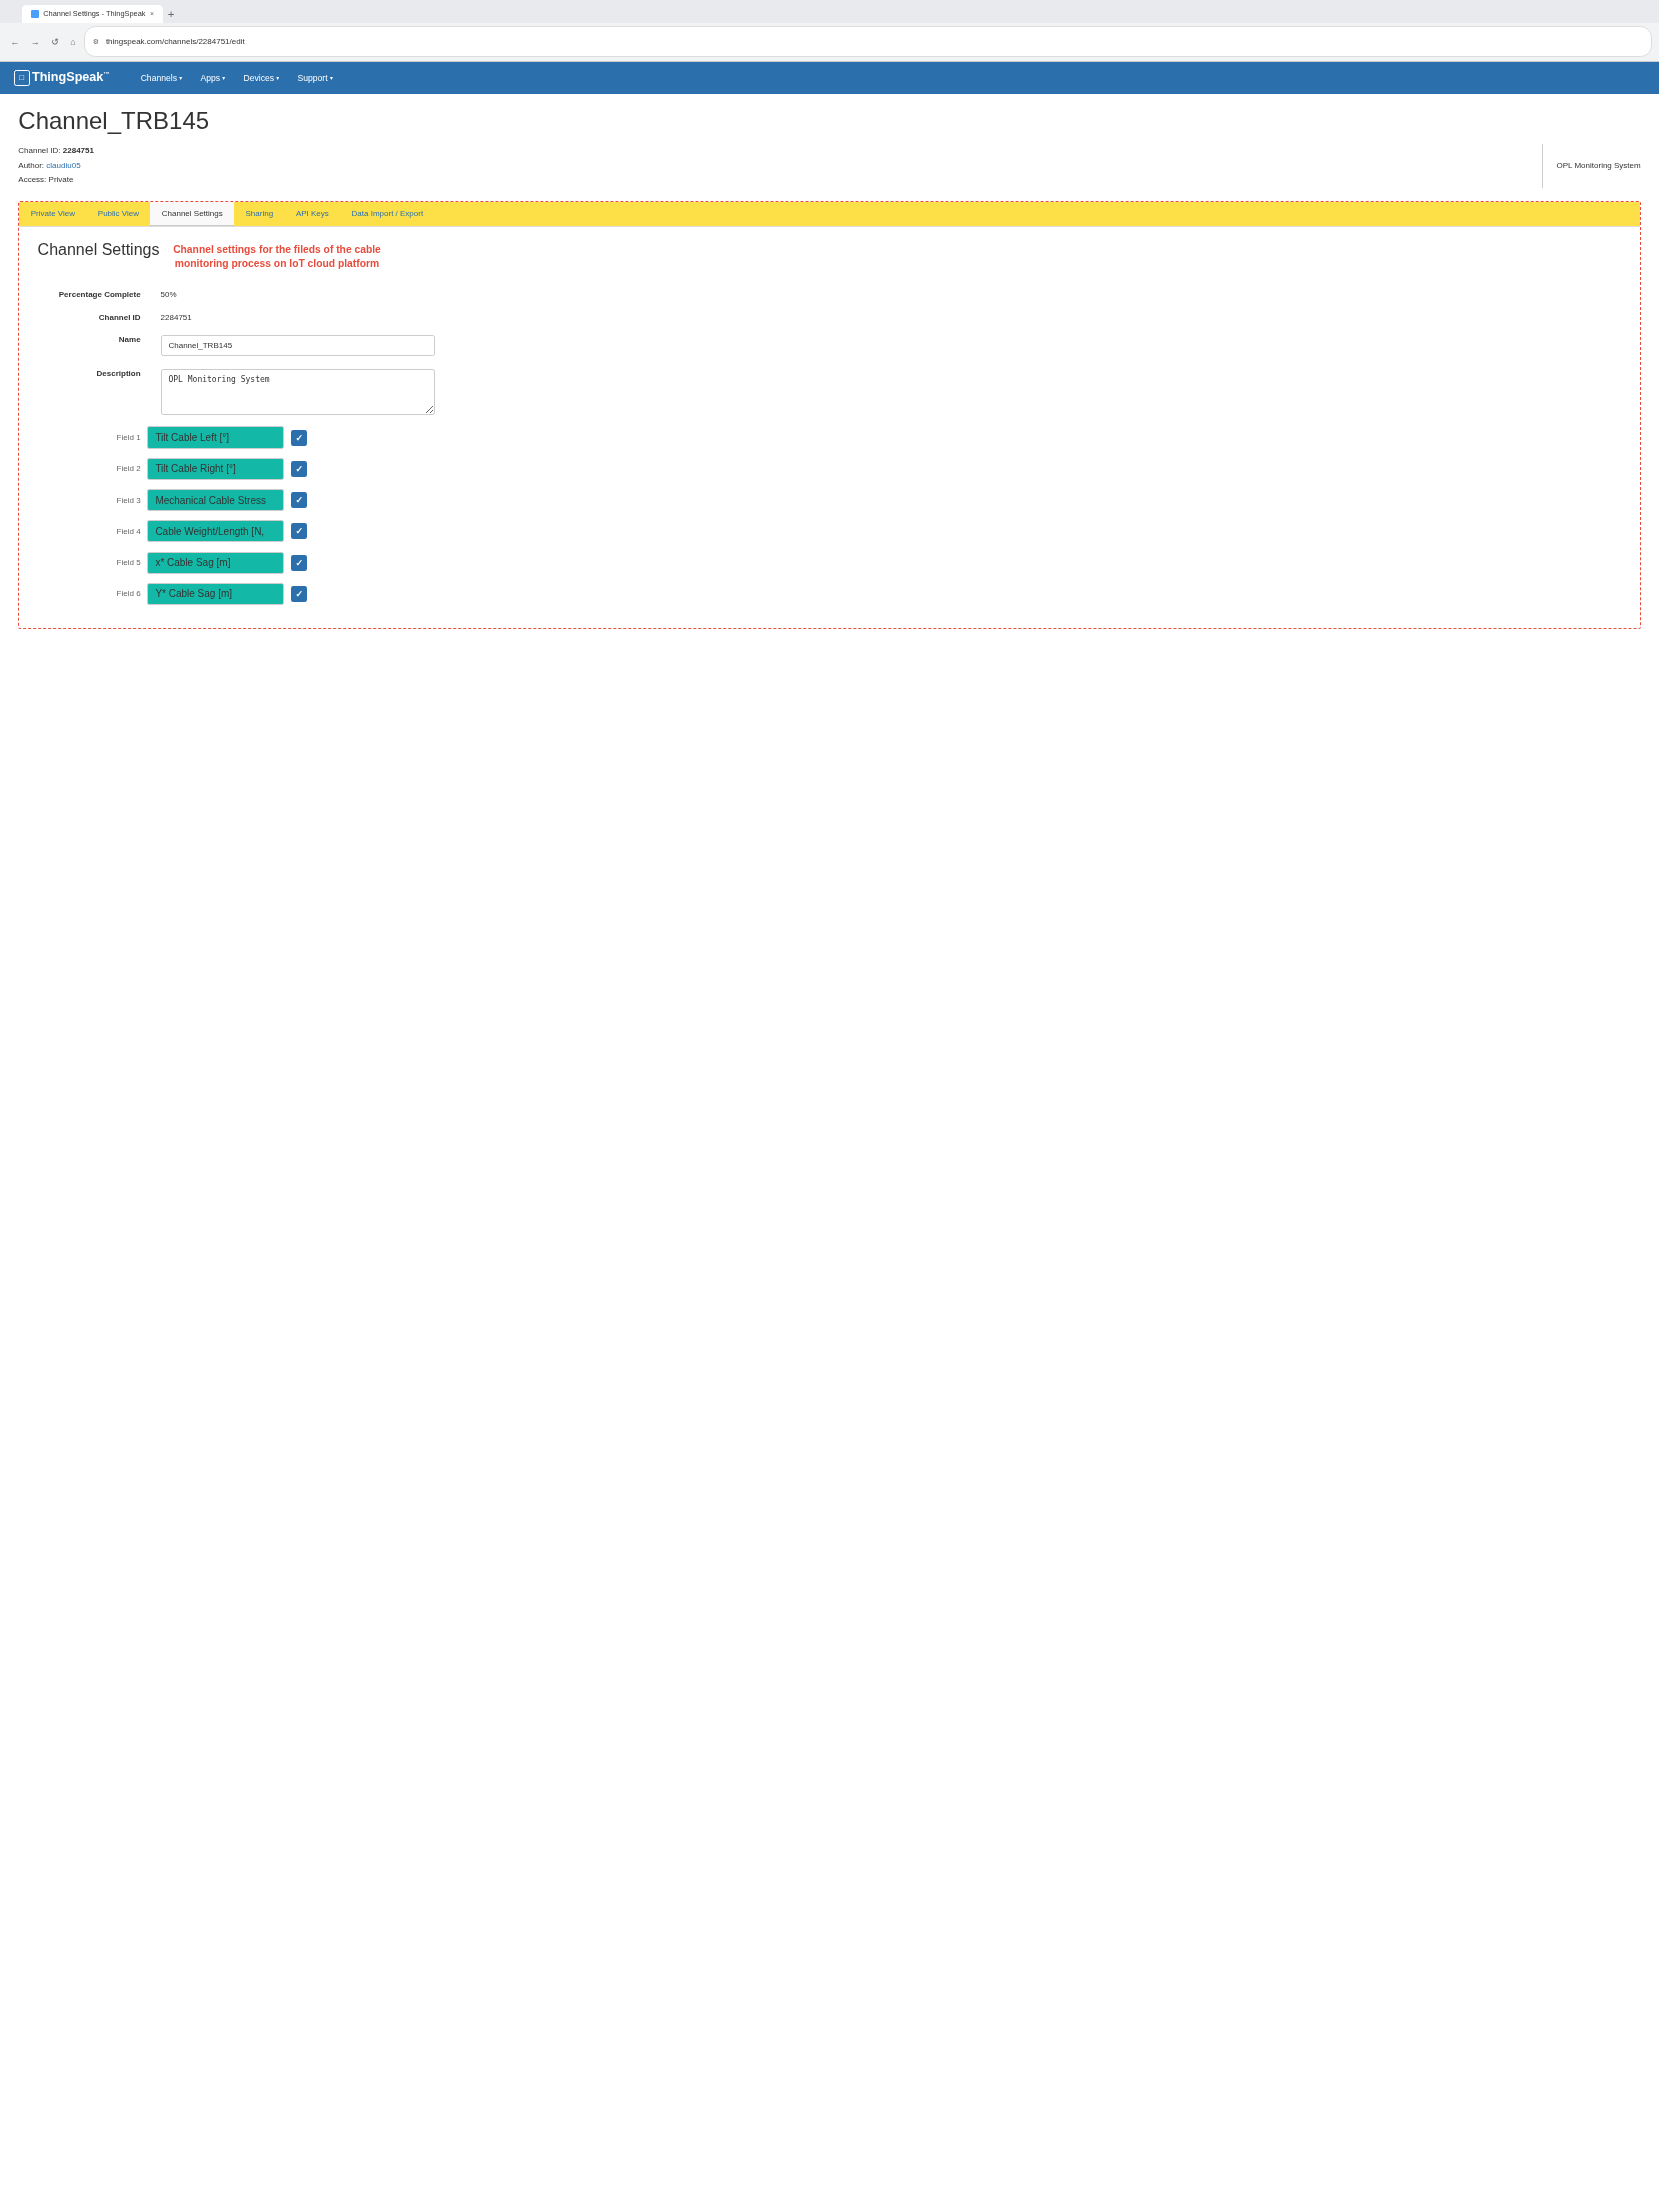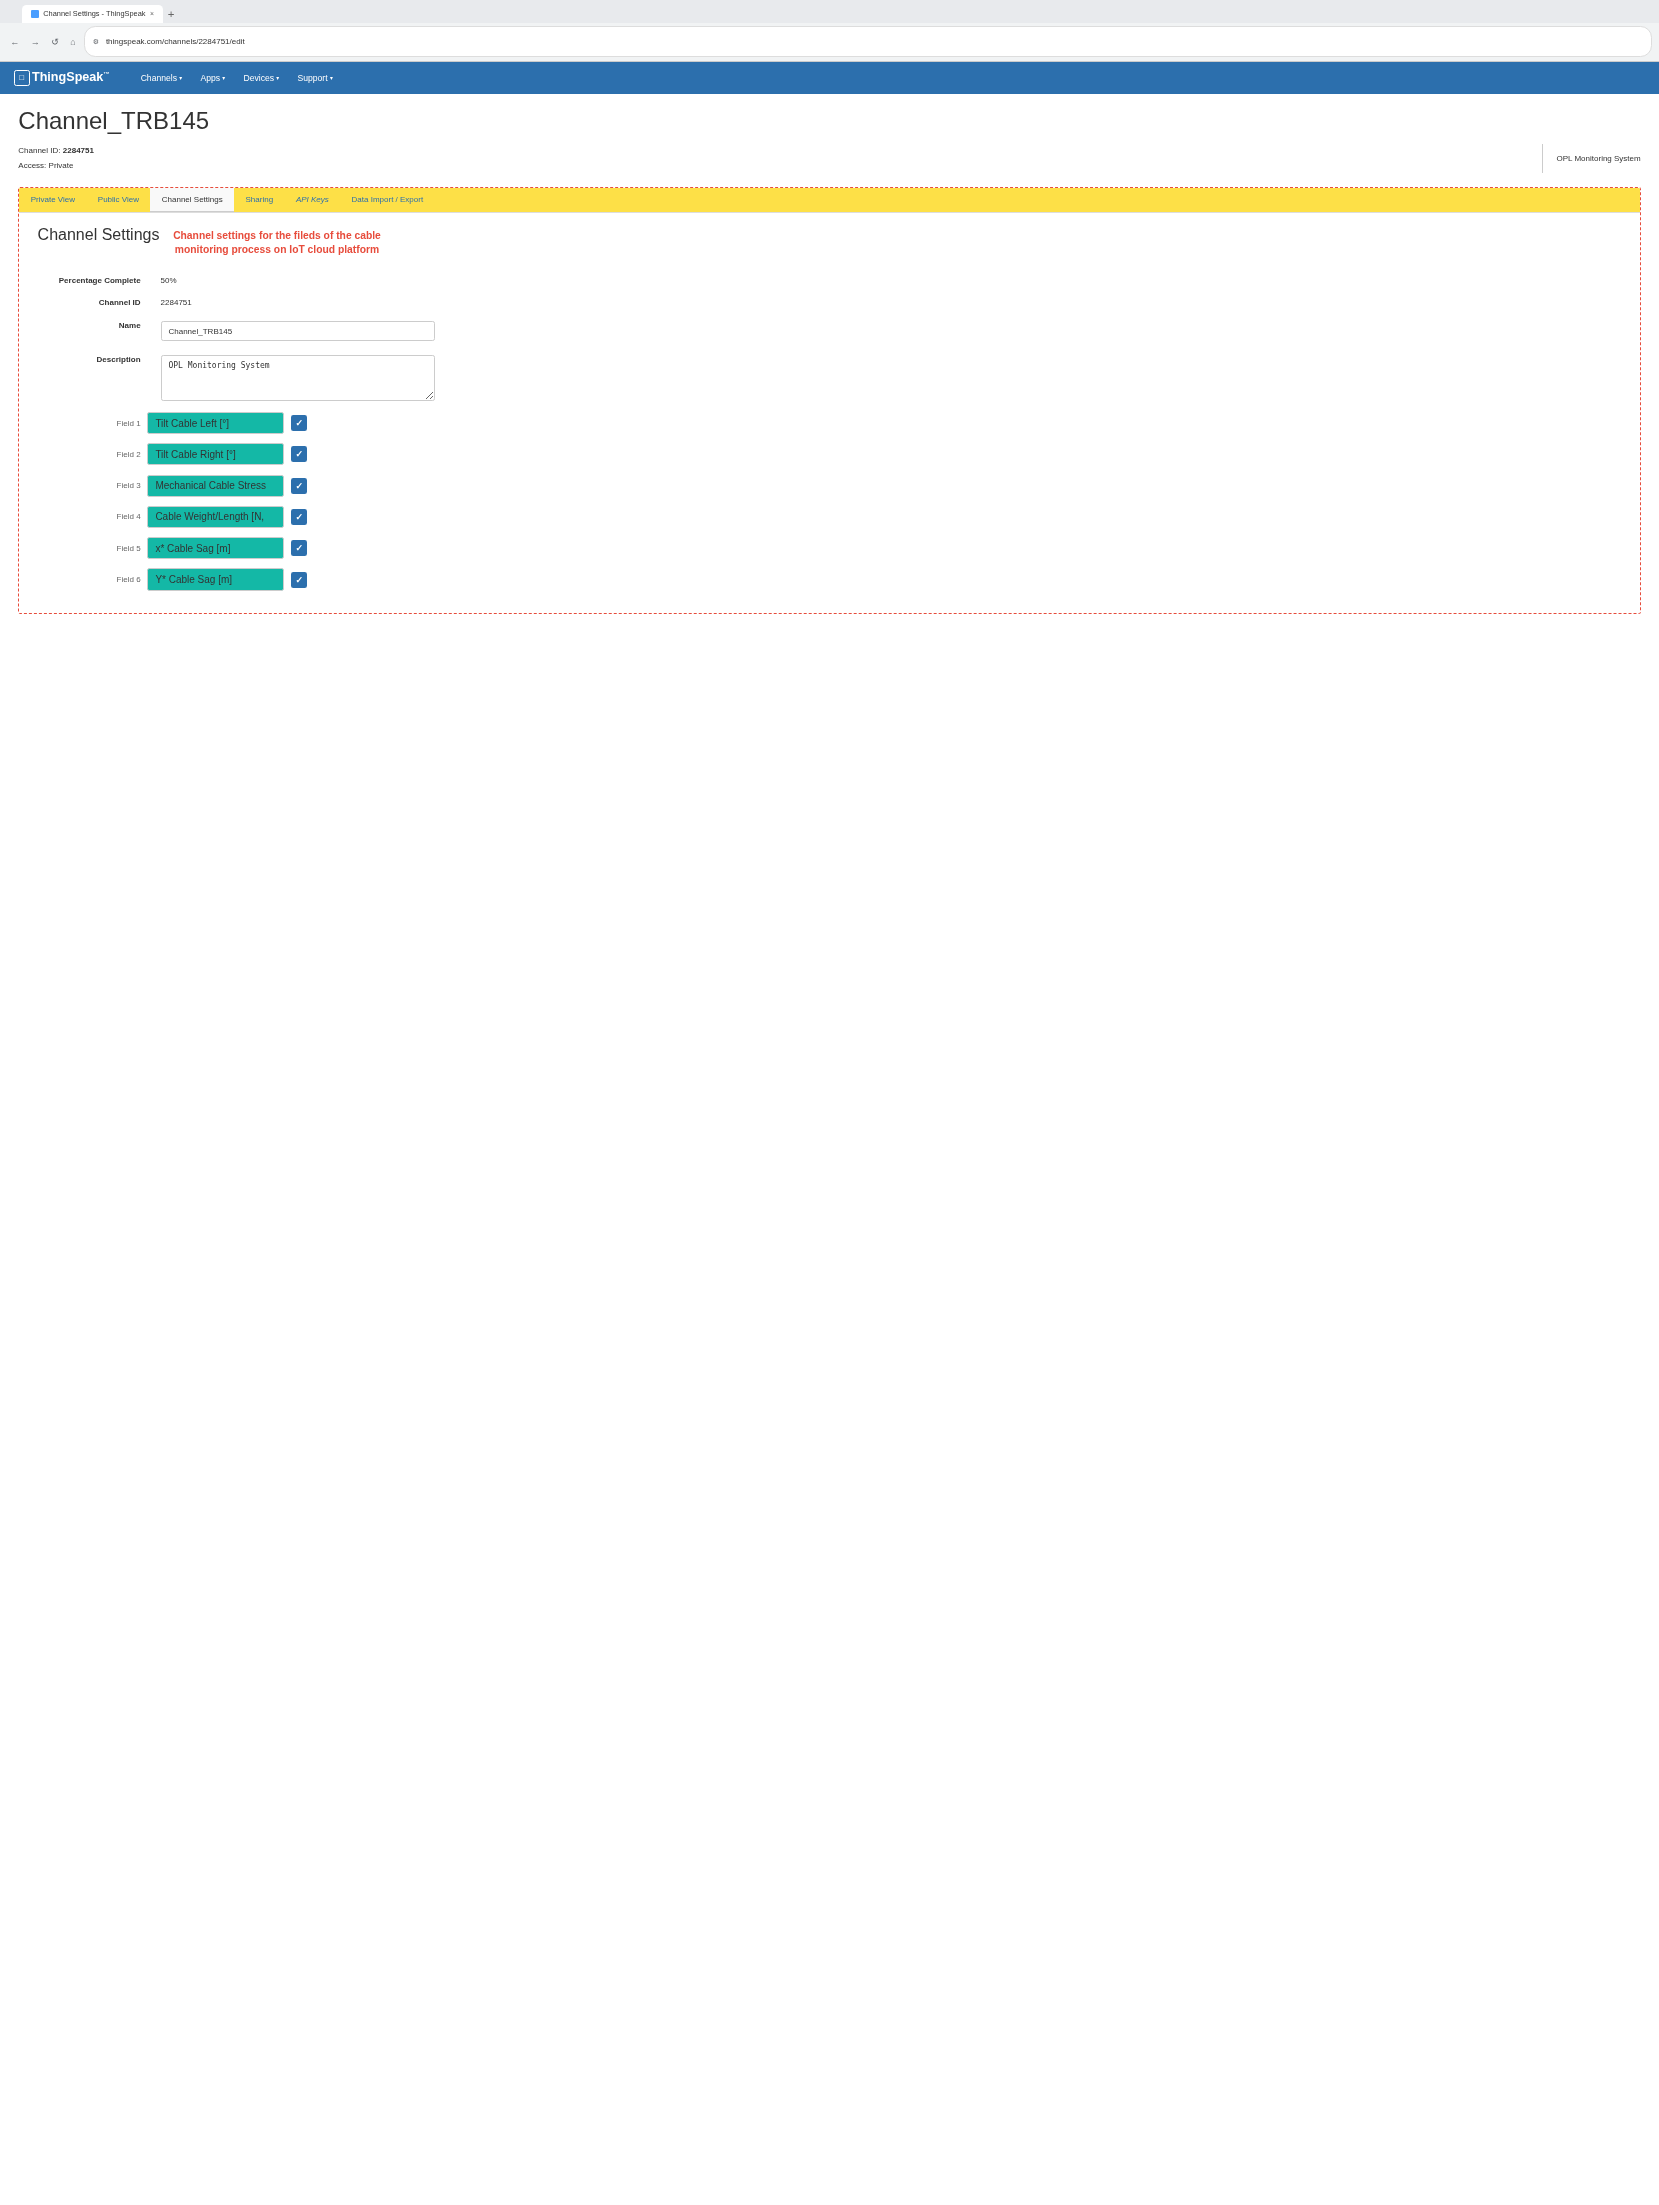--- a/index.html
+++ b/index.html
@@ -351,20 +351,24 @@
 
   <h1 class="page-title">Channel_TRB145</h1>
 
   <div class="channel-meta">
     <div class="meta-left">
       <div class="meta-line">
         <span>Channel ID:</span>
         <strong>2284751</strong>
       </div>
       <div class="meta-line">
+        <span>Author:</span>
+        <a style="color:#2c6fad;">claudiu05</a>
+      </div>
+      <div class="meta-line">
         <span>Access:</span>
         <span>Private</span>
       </div>
     </div>
     <div class="meta-divider">
       <span>OPL Monitoring System</span>
     </div>
   </div>
 
   <div class="dashed-container">
@@ -375,21 +379,21 @@
       </div>
       <div class="tab-nav-item" style="color:#2c6fad;">
         <span>Public View</span>
       </div>
       <div class="tab-nav-item active">
         <span>Channel Settings</span>
       </div>
       <div class="tab-nav-item" style="color:#2c6fad;">
         <span>Sharing</span>
       </div>
-      <div class="tab-nav-item" style="color:#2c6fad;font-style:italic;">
+      <div class="tab-nav-item" style="color:#2c6fad;">
         <span>API Keys</span>
       </div>
       <div class="tab-nav-item" style="color:#2c6fad;">
         <span>Data Import / Export</span>
       </div>
     </div>
 
     <div class="settings-content">
 
       <div class="settings-header">

